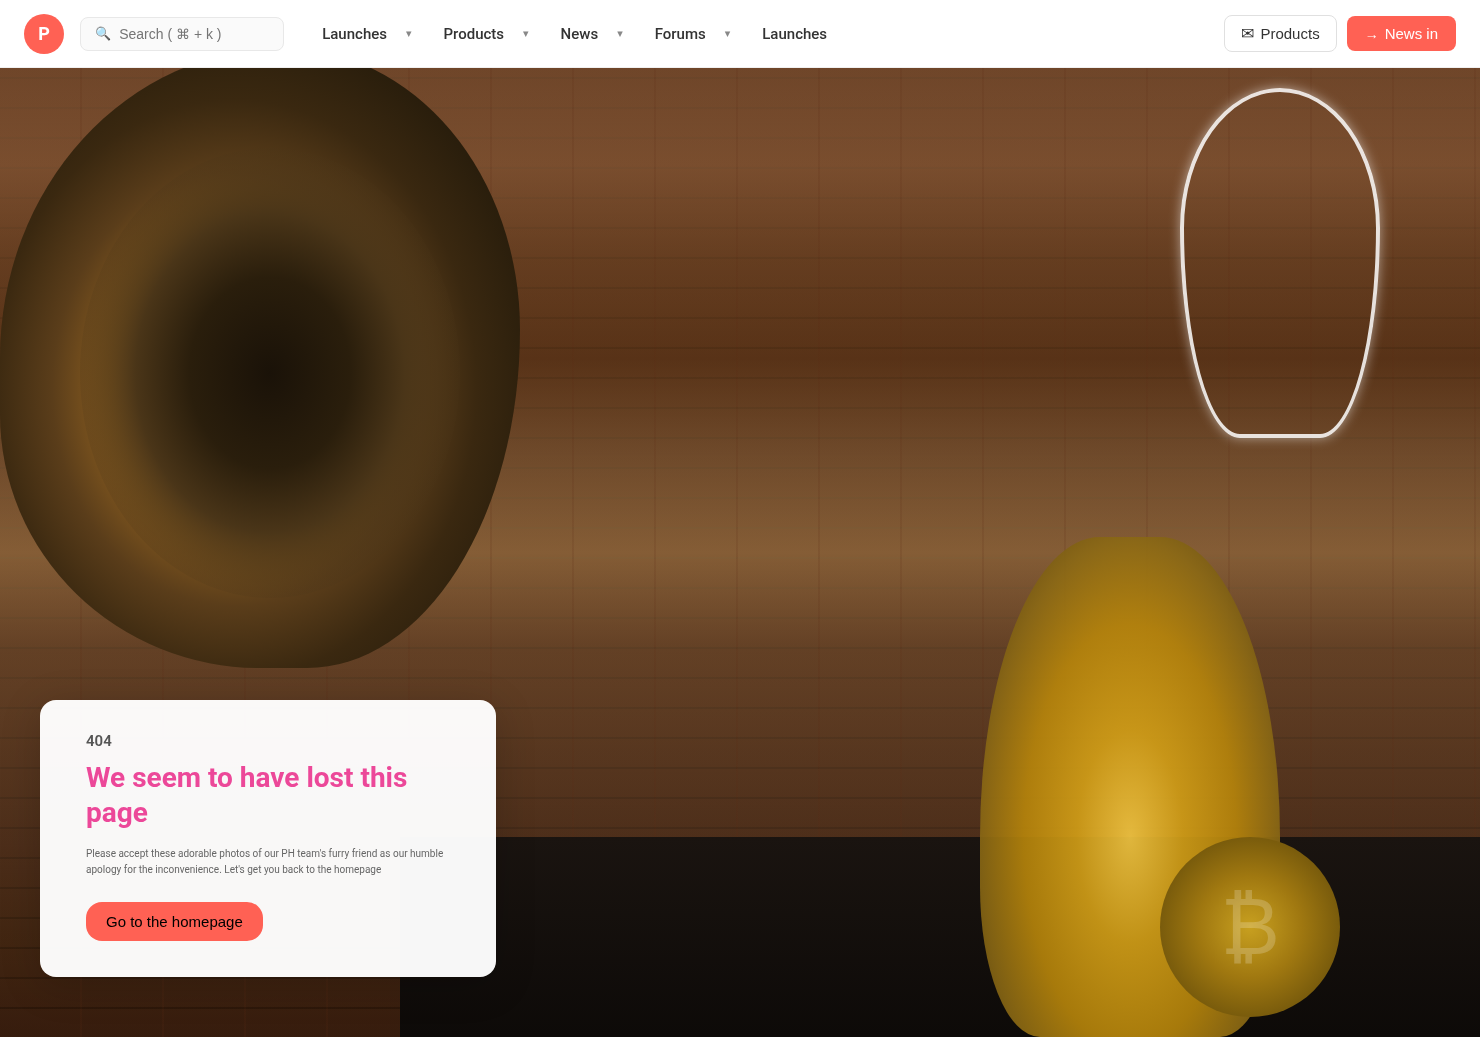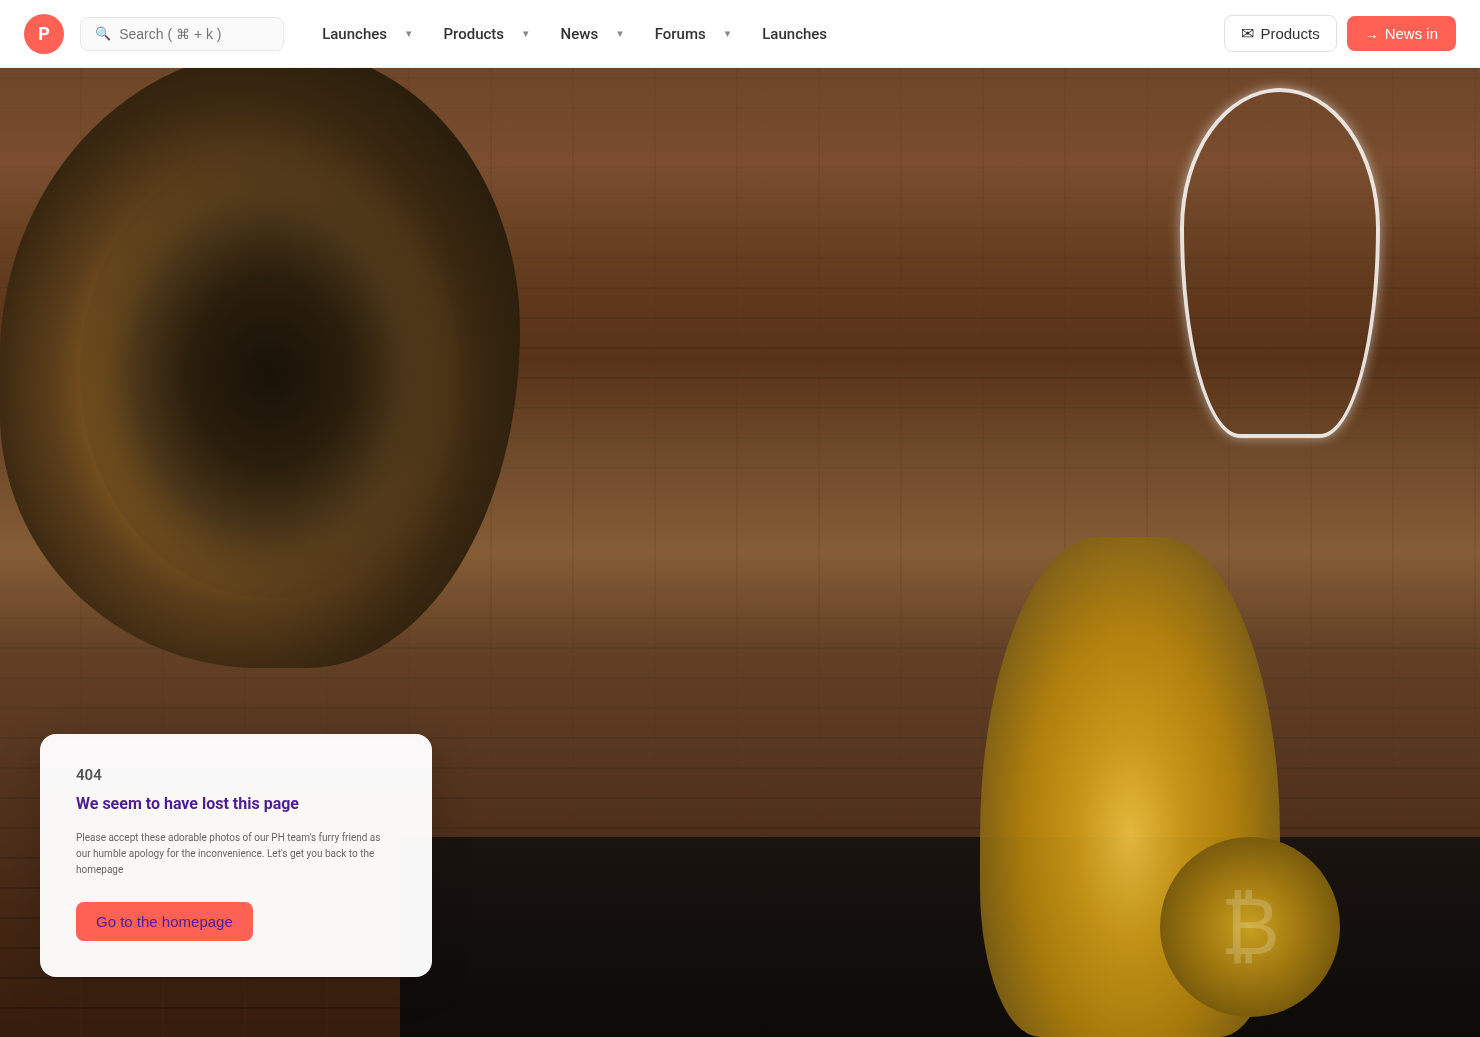--- a/index.html
+++ b/index.html
@@ -115,43 +115,43 @@
       background: radial-gradient(ellipse at 50% 50%,
         #1a1208 0%, #2a1e0c 30%,
         #4a3518 50%, transparent 75%);
       border-radius: 50%;
     }
 
     
     .error-card {
       position: absolute;
       bottom: 60px; left: 40px;
-      width: 392px;
+      width: 456px;
       background: rgba(255, 255, 255, 0.97);
       border-radius: 16px;
-      padding: 32px 36px 36px;
+      padding: 32px 46px 36px;
       box-shadow: 0 8px 40px rgba(0,0,0,0.18);
     }
     .error-code {
       font-size: 15px; font-weight: 600;
       color: #555; margin-bottom: 10px;
     }
     .error-title {
-      font-size: 16px; font-weight: 700;
-      color: #4c1d95; line-height: 1.25;
+      font-size: 28px; font-weight: 700;
+      color: #ec4899; line-height: 1.25;
       margin-bottom: 16px;
     }
     .error-desc {
       font-size: 10px; color: #666; line-height: 1.6;
       margin-bottom: 24px;
     }
     .homepage-btn {
       display: inline-block;
-      background: #ff6154; color: #4c1d95;
-      border-radius: 8px; padding: 11px 20px;
+      background: #ff6154; color: #000000;
+      border-radius: 16px; padding: 11px 20px;
       font-size: 15px; font-weight: 500;
       cursor: pointer; border: none;
     }
 
     
     .gold-statue {
       position: absolute;
       right: 200px; bottom: 0;
       width: 300px; height: 500px;
       background: radial-gradient(ellipse at 50% 60%,

